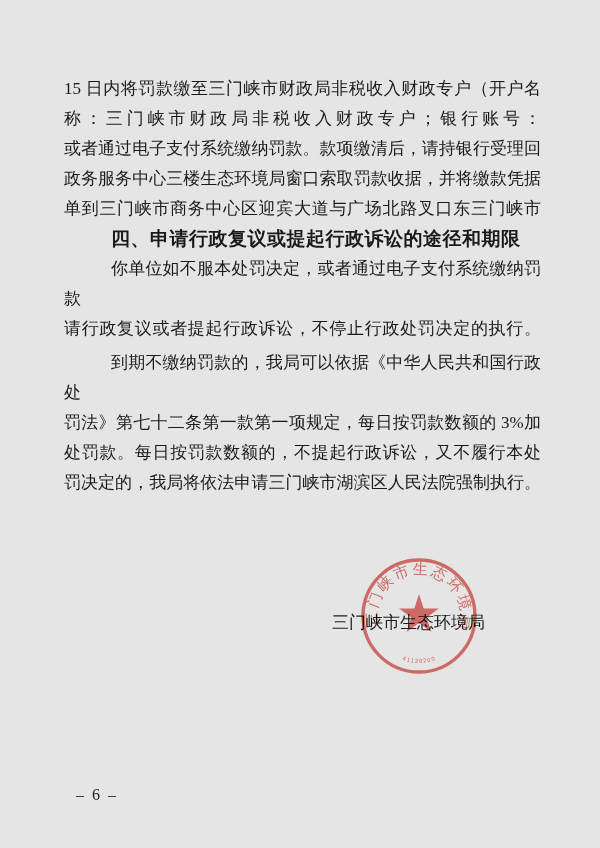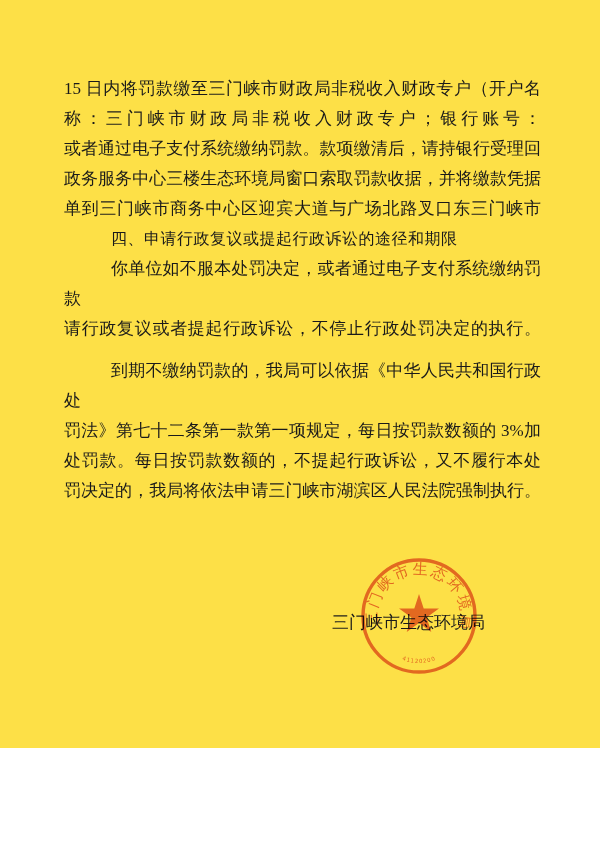--- a/index.html
+++ b/index.html
@@ -1,44 +1,44 @@
 <!DOCTYPE html>
 <html><head>
 <meta charset="utf-8">
 <style>
   html, body { margin: 0; padding: 0; background: #ffffff; }
   .page {
     position: relative;
     width: 600px;
-    height: 748px;
-    background: #fde047;
+    height: 848px;
+    background: #e5e5e5;
     font-family: "Liberation Serif", "DejaVu Serif", serif;
     color: #1a1a1a;
     overflow: hidden;
   }
   .body-text {
     position: absolute;
     left: 64px;
     top: 74px;
     width: 477px;
     font-size: 17px;
     line-height: 30px;
   }
   .line { min-height: 30px; }
   .j {
     text-align: justify;
     text-align-last: justify;
     text-justify: inter-character;
   }
   .ind { text-indent: 47px; }
-  .gap { margin-top: 12px; }
+  .gap { margin-top: 4px; }
   .heading {
     font-family: "Liberation Sans", "DejaVu Sans", sans-serif;
-    font-weight: 400;
-    font-size: 16px;
+    font-weight: 700;
+    font-size: 19px;
     text-indent: 47px;
     letter-spacing: 0.5px;
   }
   .sig-agency {
     position: absolute;
     left: 332px;
     top: 610px;
     font-size: 17px;
     line-height: 26px;
     z-index: 1;

